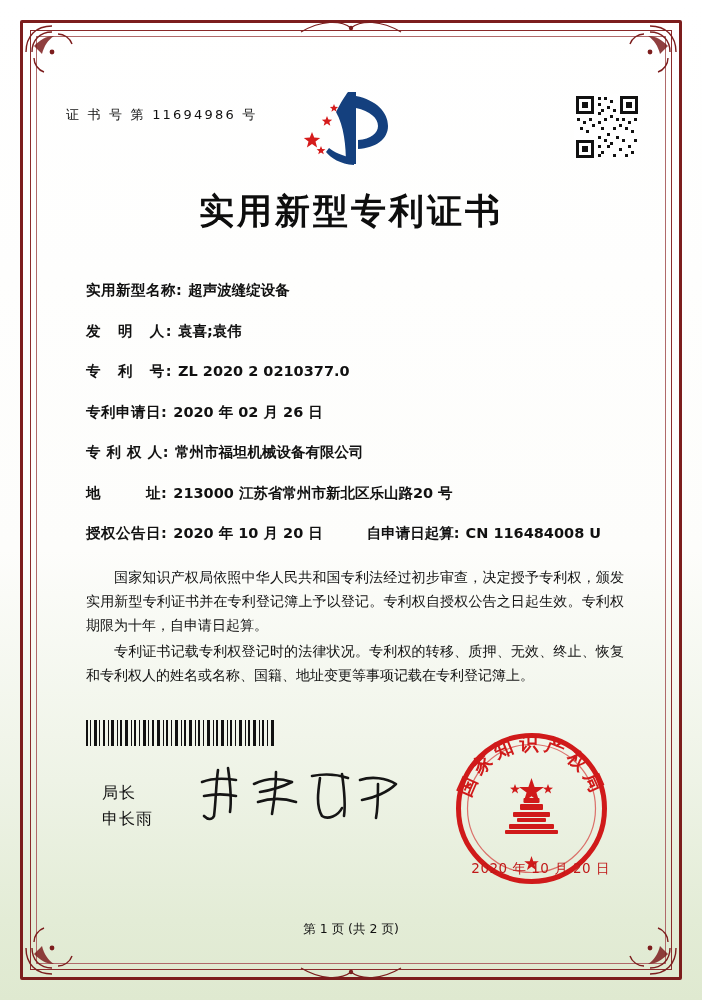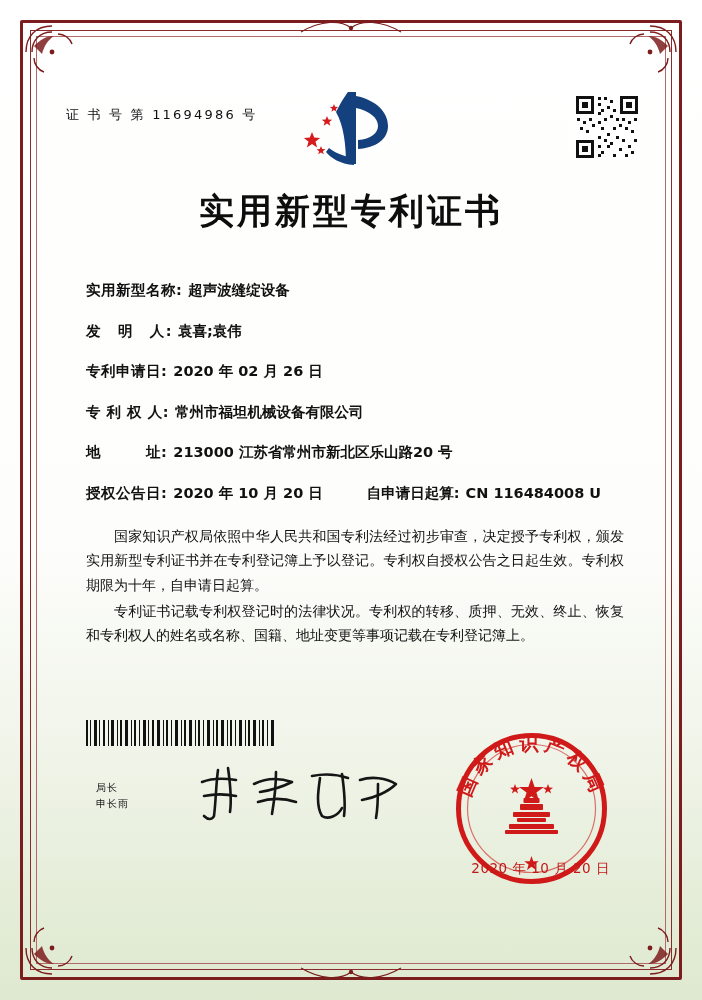--- a/index.html
+++ b/index.html
@@ -184,23 +184,23 @@
     position: absolute;
     left: 34px;
     top: 8px;
     width: 190px;
     height: 26px;
   }
   .barcode svg { display:block; width:100%; height:100%; }
 
   .director-label {
     position: absolute;
-    left: 44px;
+    left: 50px;
     top: 68px;
-    font-size: 10px;
+    font-size: 16px;
     line-height: 1.6;
     letter-spacing: 1px;
     color: #111;
   }
 
   .signature {
     position: absolute;
     left: 140px;
     top: 52px;
     width: 215px;
@@ -402,20 +402,24 @@
       <div class="field">
         <span class="lbl">实用新型名称:</span>
         <span class="val">超声波缝绽设备</span>
       </div>
 
       <div class="field">
         <span class="lbl sp">发　明　人:</span>
         <span class="val">袁喜;袁伟</span>
       </div>
 
+      <div class="field">
+        <span class="lbl sp">专　利　号:</span>
+        <span class="val">ZL 2020 2 0210377.0</span>
+      </div>
 
       <div class="field">
         <span class="lbl">专利申请日:</span>
         <span class="val">2020 年 02 月 26 日</span>
       </div>
 
       <div class="field">
         <span class="lbl">专 利 权 人:</span>
         <span class="val">常州市福坦机械设备有限公司</span>
       </div>
@@ -535,17 +539,18 @@
           <text font-family="'DejaVu Serif','Liberation Serif',serif" font-size="19" font-weight="bold" fill="#d01a1a" letter-spacing="5">
             <textPath href="#sealArc" startOffset="50%" text-anchor="middle">国家知识产权局</textPath>
           </text>
 
           <polygon points="82.5,130 84.3,135.2 89.8,135.3 85.4,138.6 87,144 82.5,140.8 78,144 79.6,138.6 75.2,135.3 80.7,135.2" fill="#d01a1a"></polygon>
         </svg>
       </div>
 
       <div class="seal-date">2020 年 10 月 20 日</div>
 
+      <div class="page-num">第 1 页 (共 2 页)</div>
     </div>
 
   </div>
 
 </div>
 
 </body></html>

